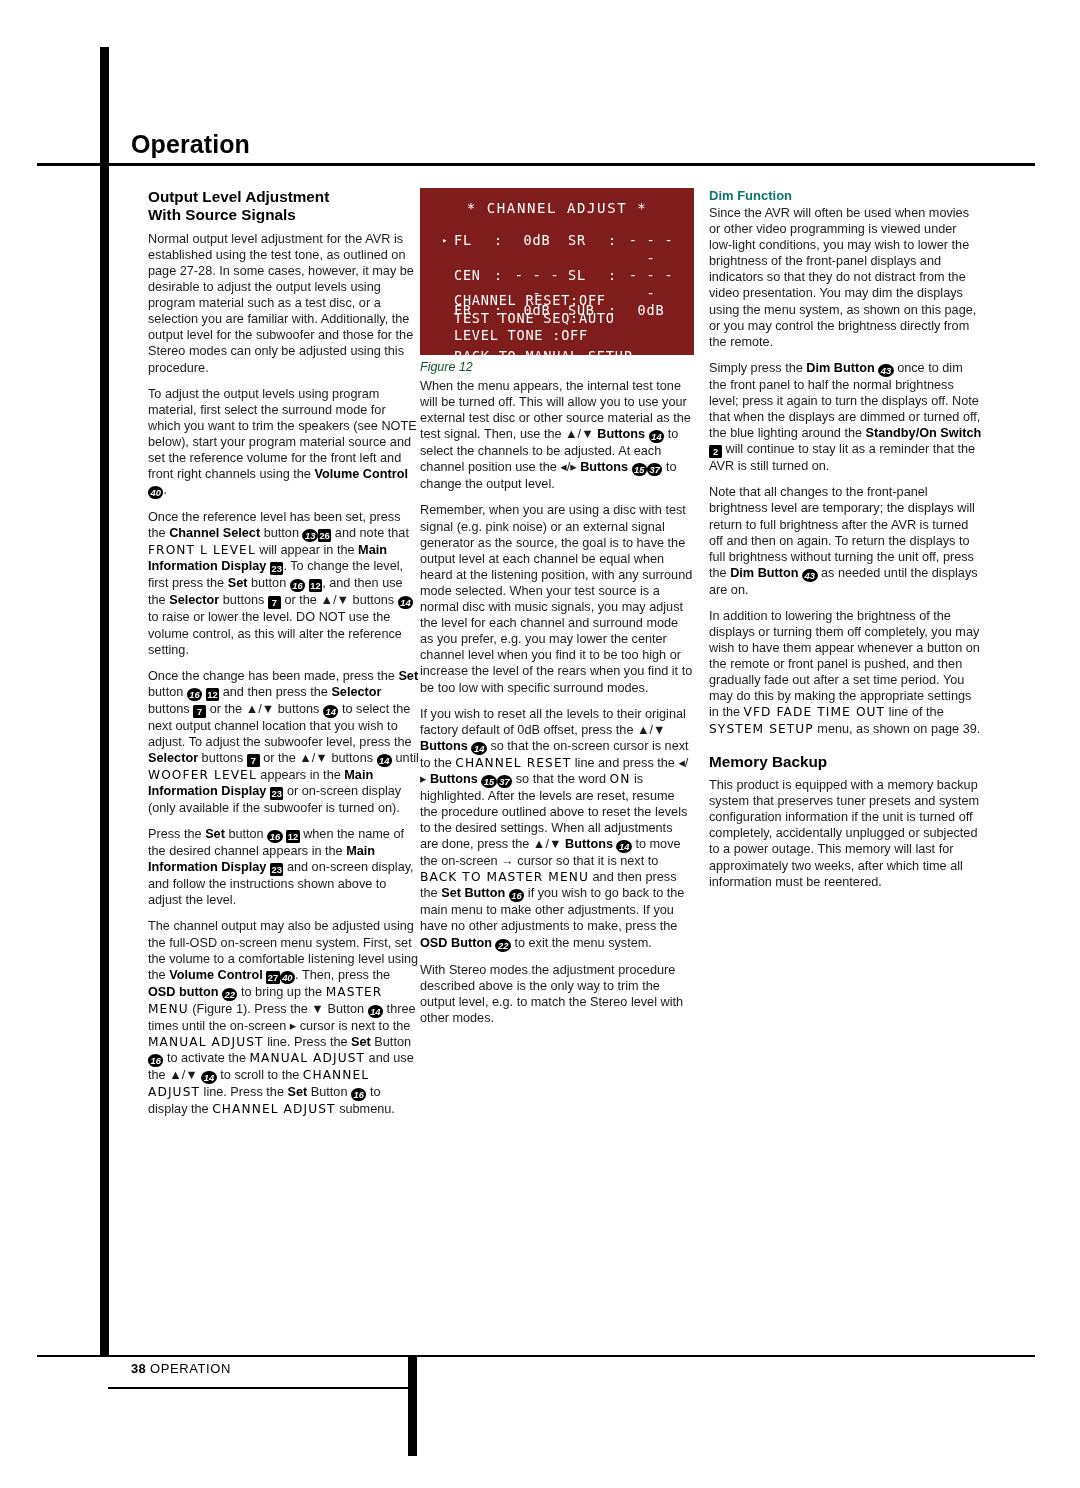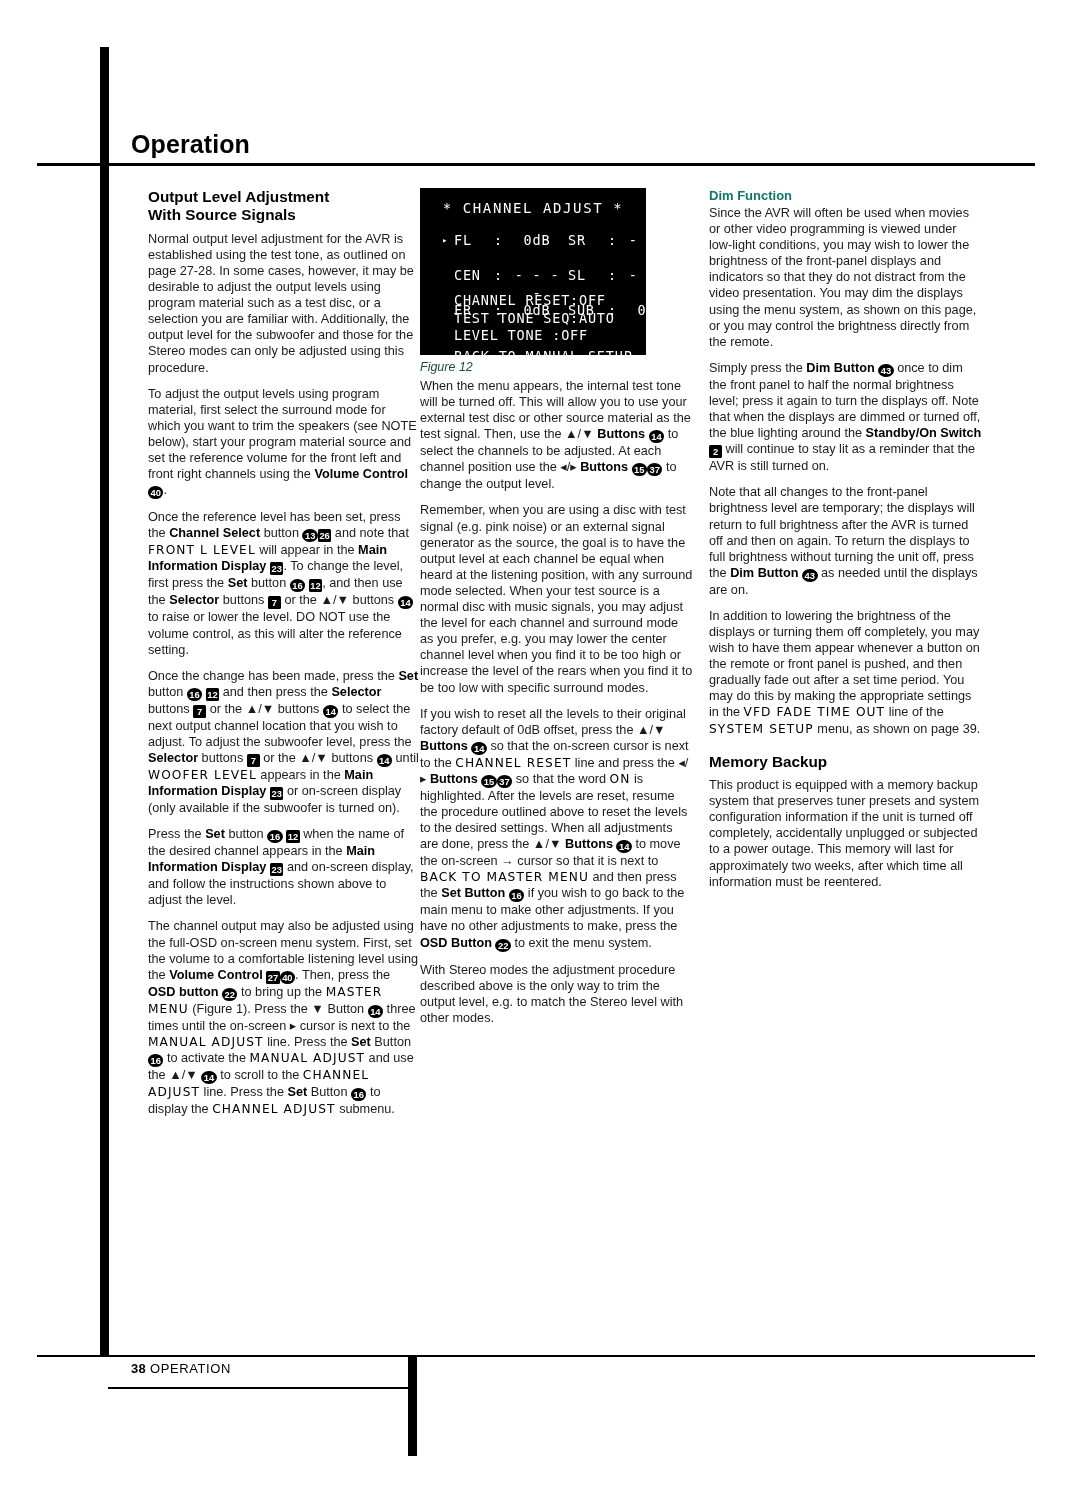--- a/index.html
+++ b/index.html
@@ -89,28 +89,28 @@
     background:#000; color:#fff;
     font-weight:bold;
     font-size:9.4px;
     line-height:13px;
     height:13px; min-width:13px;
     text-align:center;
     vertical-align:-2px;
     padding:0 1.5px;
     font-family:"Liberation Sans", sans-serif;
   }
-  .badge.circ{ border-radius:50%; padding:0 2.5px; }
+  .badge.circ{ border-radius:50%; padding:0 2.5px;font-style:italic; }
   .badge.sq{ border-radius:1.5px; }
 
   
   .figure-wrap{ position:absolute; left:420px; top:188px; width:274px; }
   .osd{
-    width:226px; height:167px;
-    background:#000000;
+    width:274px; height:167px;
+    background:#7f1d1d;
     color:#ffffff;
     font-family:"DejaVu Sans Mono", monospace;
     position:relative;
     overflow:hidden;
   }
   .osd-title{
     position:absolute; top:12px; left:0; width:100%;
     text-align:center; font-size:14px; letter-spacing:1.6px;
   }
   .osd-grid{

